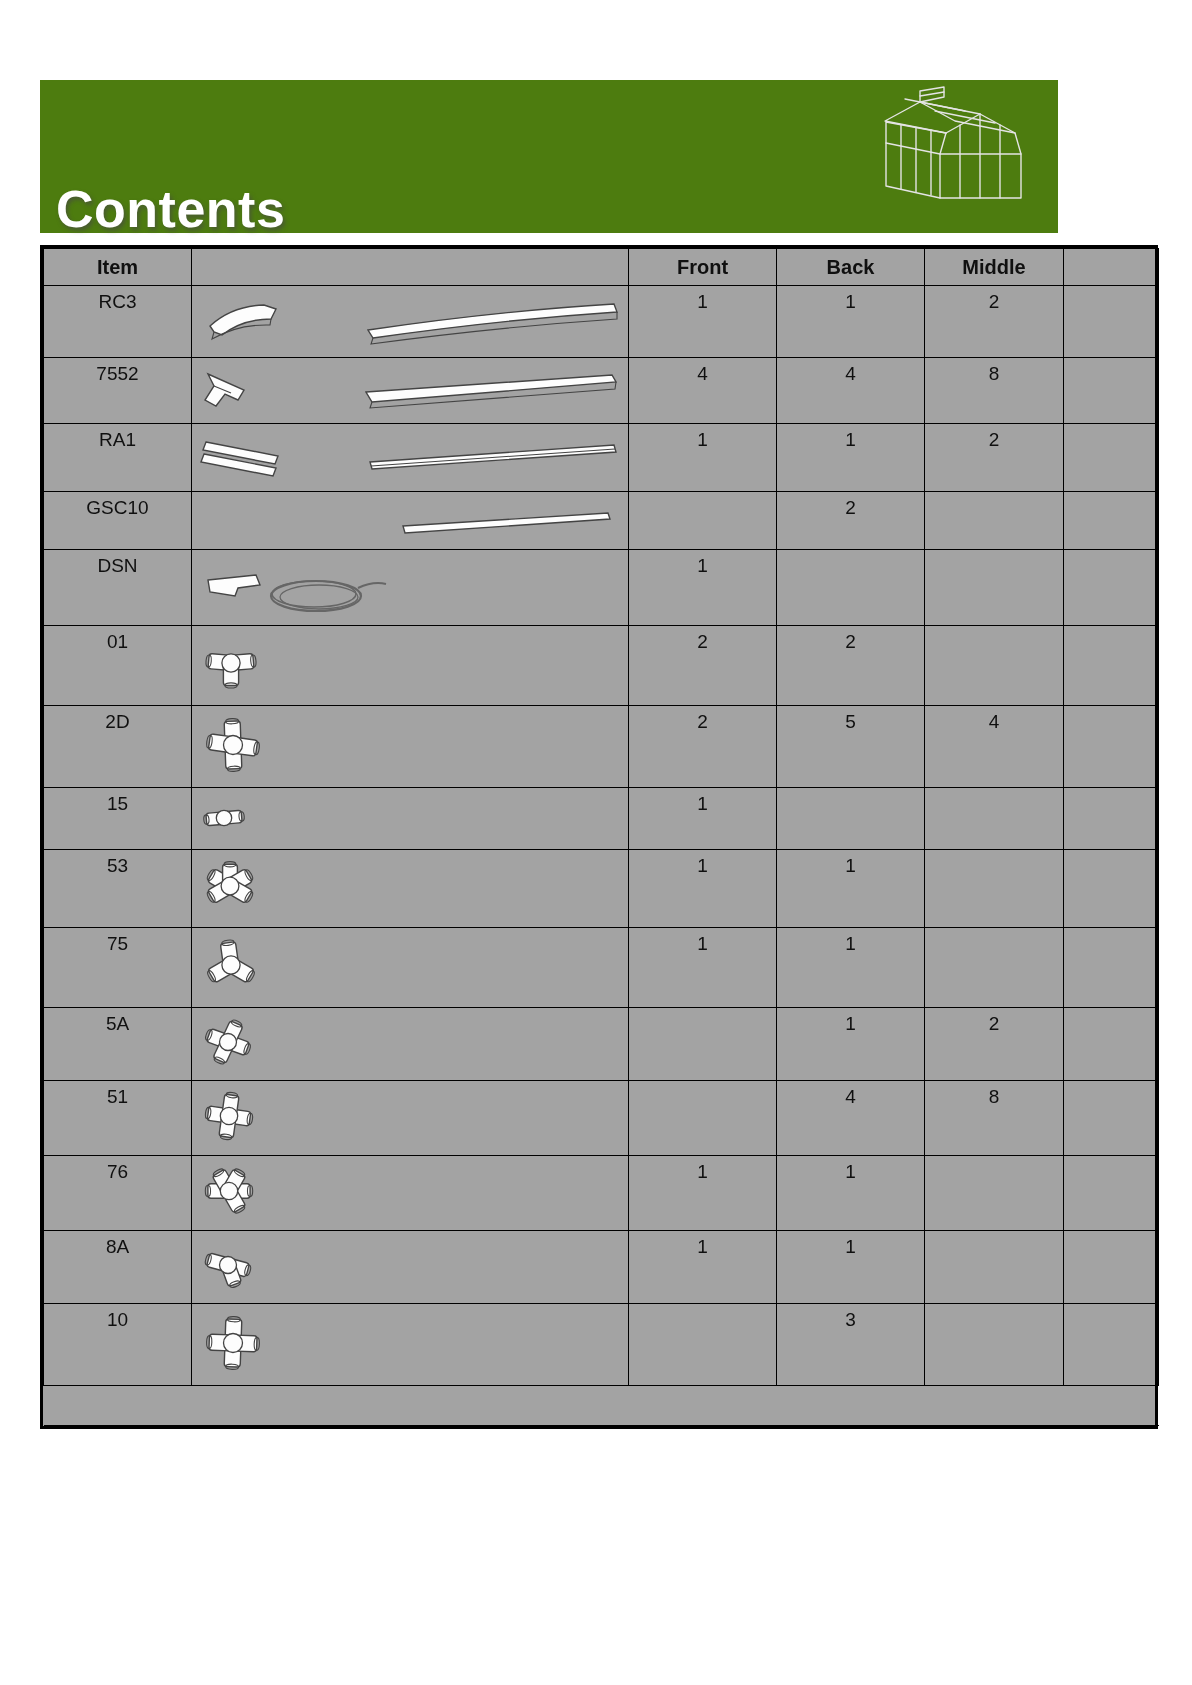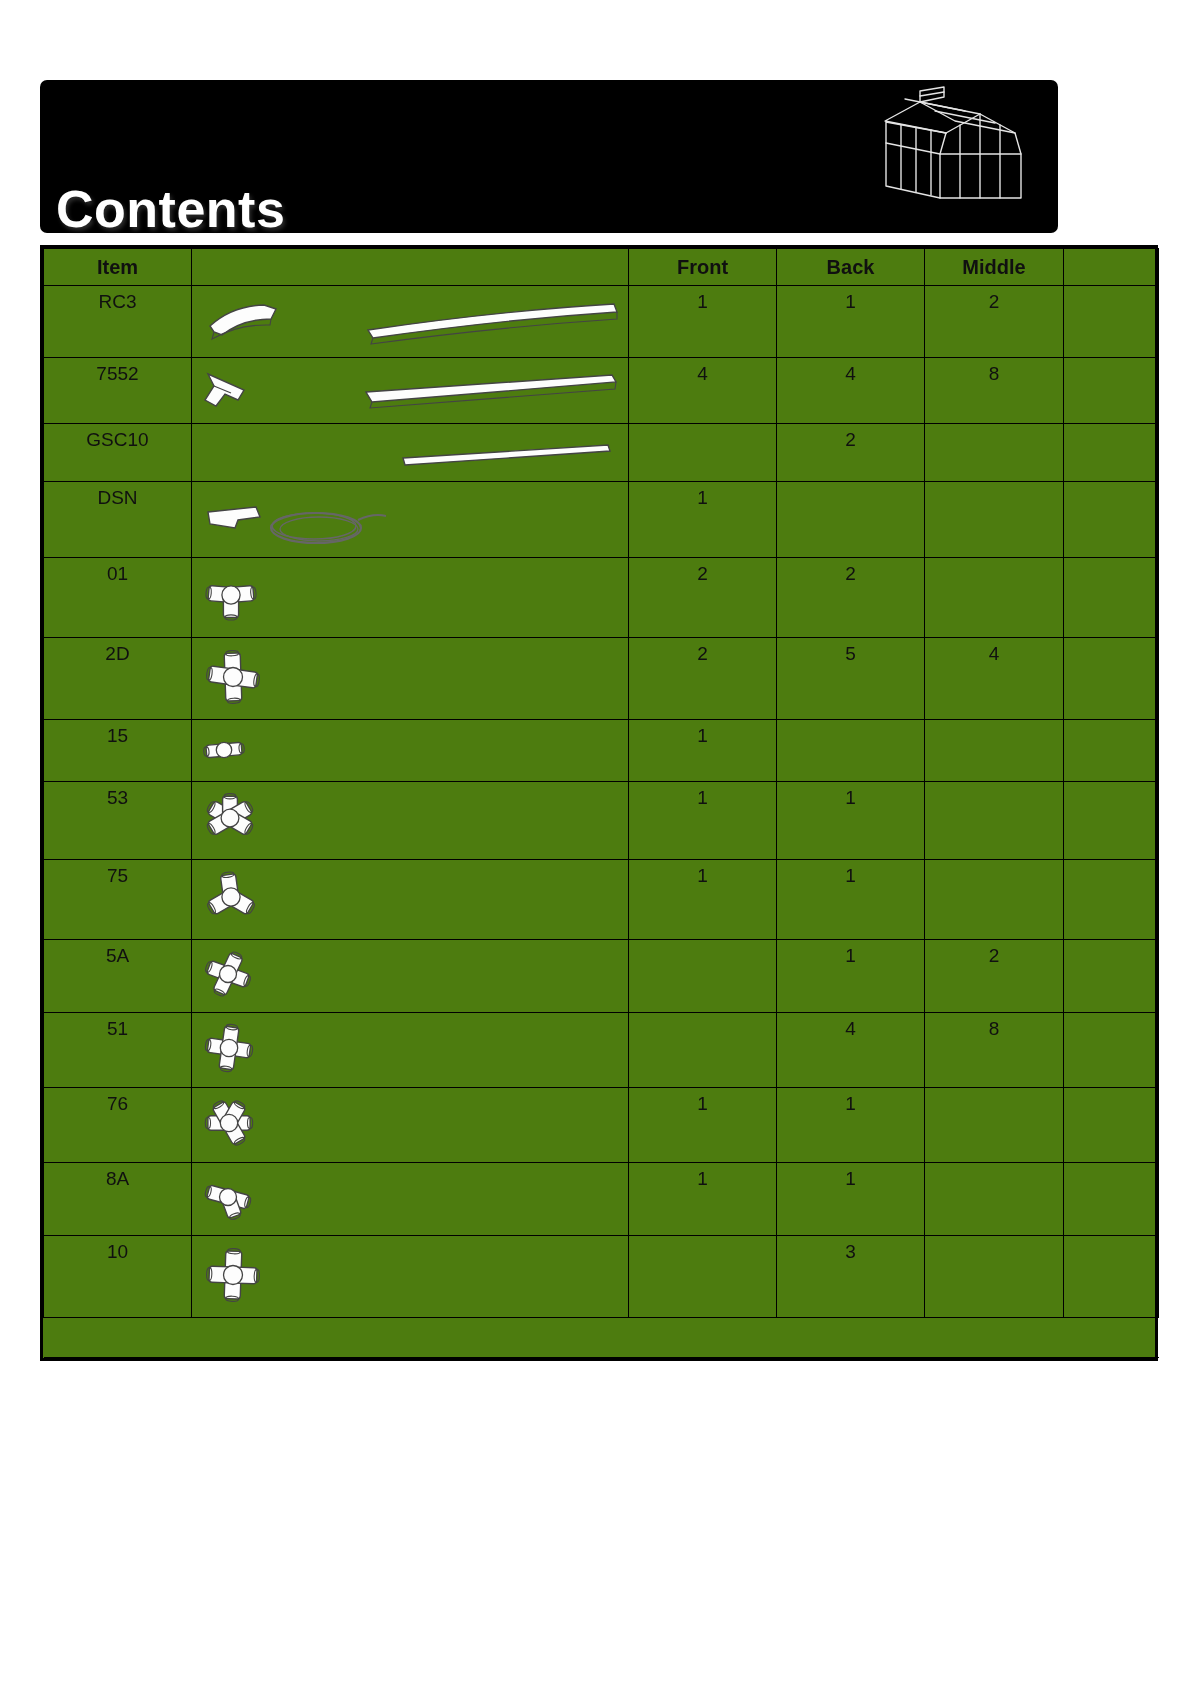--- a/index.html
+++ b/index.html
@@ -13,37 +13,37 @@
     background:#b4b4b4;
   }
   .banner .title{
     position:absolute;left:16px;bottom:-6px;margin:0;
     font-size:52px;font-weight:700;color:#ffffff;letter-spacing:.5px;
     text-shadow:2px 3px 4px rgba(70,70,70,.65);
   }
   .gh{position:absolute;top:4px;right:10px;}
   .frame{
     position:absolute;left:40px;top:245px;width:1118px;
-    border:3px solid #000;background:#4d7c0f;
+    border:3px solid #000;background:#a3a3a3;
   }
   table.parts{border-collapse:collapse;width:100%;table-layout:fixed;}
   table.parts th, table.parts td{
     border:1px solid #000;padding:0;vertical-align:top;text-align:center;
   }
   table.parts th{font-size:20px;font-weight:700;padding:7px 0 6px 0;}
   table.parts td{font-size:19px;padding-top:5px;}
   table.parts td.c-img{text-align:left;padding-left:6px;padding-top:4px;}
   table.parts tfoot td{height:40px;border-left:none;border-right:none;}
   svg{display:block;}
   .c-img svg{display:inline-block;}
 </style>
 </head>
 <body>
 
-<div class="banner" style="background: #000000; border-radius: 7px;">
+<div class="banner" style="background: #4d7c0f;">
   <h1 class="title">Contents</h1>
   <div class="gh">
     <svg width="180" height="142" viewBox="0 0 180 142">
       <g fill="none" stroke="#e4e4e4" stroke-width="1.4" stroke-linejoin="round" stroke-linecap="round">
 
         <path d="M112,30 L147,49 L153,70 L153,114 L72,114 L72,70 L78,49 Z"></path>
         <path d="M92,41 L92,114"></path>
         <path d="M112,30 L112,114"></path>
         <path d="M132,41 L132,114"></path>
         <path d="M72,70 L153,70"></path>
@@ -107,20 +107,33 @@
                 <path d="M10,12 L46,28 L40,38 L27,32 L18,44 L7,38 L16,24 Z" fill="#fdfdfd" stroke="#444444" stroke-width="1.4"></path>
                 <line x1="16" y1="24" x2="33" y2="31" fill="none" stroke="#444444" stroke-width="1.1"></line>
                 <path d="M168,30 L414,13 L418,20 L174,40 Z" fill="#fdfdfd" stroke="#444444" stroke-width="1.4"></path>
                 <path d="M174,40 L172,46 L417,27 L418,20" fill="none" stroke="#444444" stroke-width="1.1"></path>
               </svg></span></td>
           <td class="c-num">4</td>
           <td class="c-num">4</td>
           <td class="c-num">8</td>
           <td class="c-extra"></td>
         </tr>
+        <tr style="height: 67px;">
+          <td class="c-item">RA1</td>
+          <td class="c-img"><span><svg width="430" height="58" viewBox="0 0 430 58">
+                <path d="M8,14 L80,28 L77,36 L5,22 Z" fill="#fdfdfd" stroke="#444444" stroke-width="1.4"></path>
+                <path d="M6,26 L78,40 L75,48 L3,34 Z" fill="#fdfdfd" stroke="#444444" stroke-width="1.4"></path>
+                <path d="M172,34 L416,17 L418,24 L174,41 Z" fill="#fdfdfd" stroke="#444444" stroke-width="1.4"></path>
+                <line x1="173" y1="38" x2="417" y2="21" fill="none" stroke="#444444" stroke-width="1.1"></line>
+              </svg></span></td>
+          <td class="c-num">1</td>
+          <td class="c-num">1</td>
+          <td class="c-num">2</td>
+          <td class="c-extra"></td>
+        </tr>
         <tr style="height: 58px;">
           <td class="c-item">GSC10</td>
           <td class="c-img"><span><svg width="430" height="48" viewBox="0 0 430 48">
                 <path d="M205,30 L410,17 L412,23 L207,37 Z" fill="#fdfdfd" stroke="#444444" stroke-width="1.4"></path>
               </svg></span></td>
           <td class="c-num"></td>
           <td class="c-num">2</td>
           <td class="c-num"></td>
           <td class="c-extra"></td>
         </tr>

